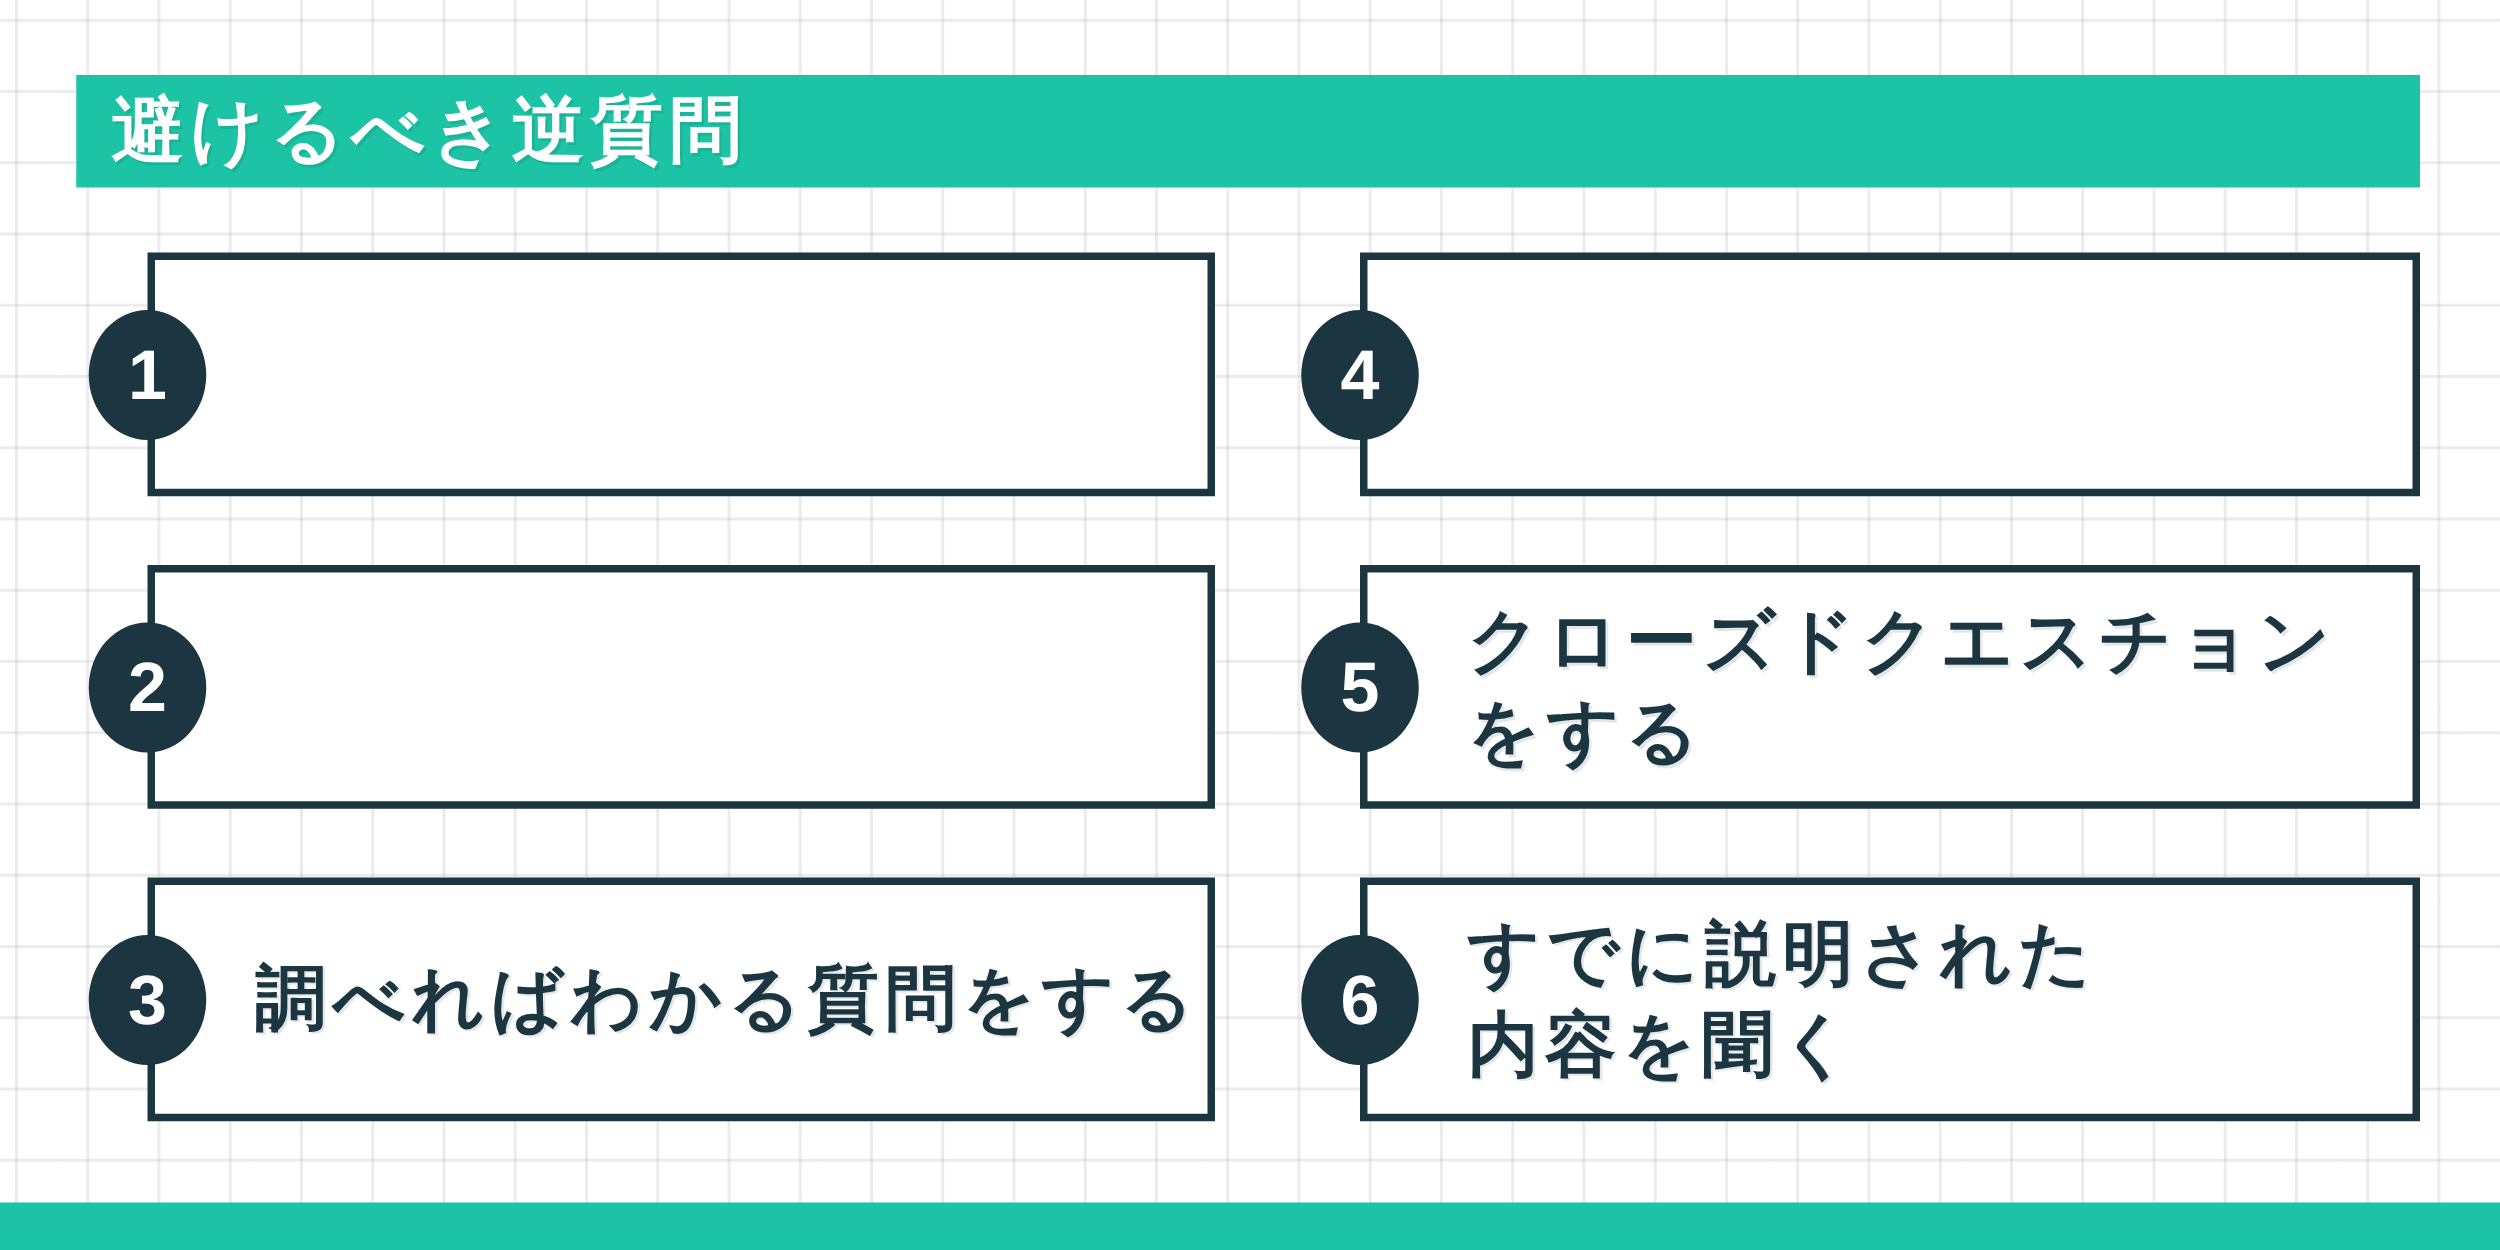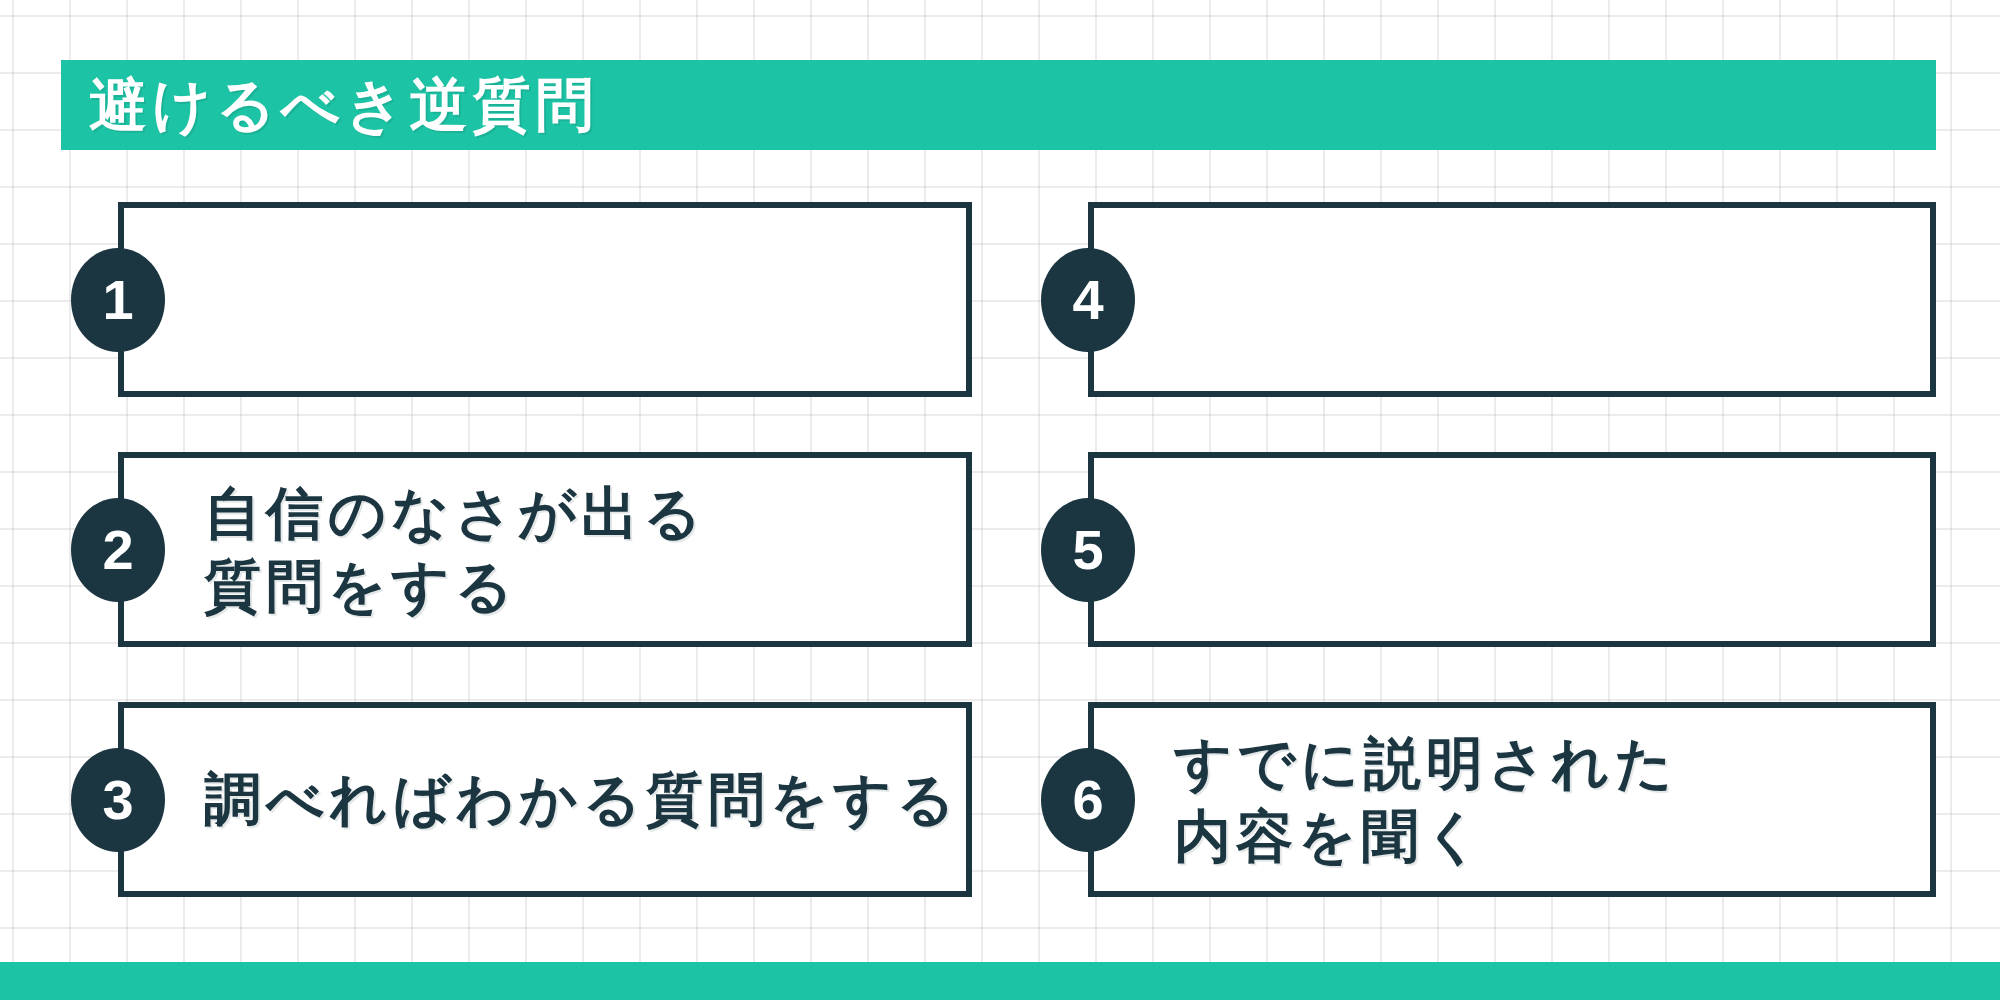--- a/index.html
+++ b/index.html
@@ -93,35 +93,35 @@
   <div class="header-bar">
     <h1 class="page-title">避けるべき逆質問</h1>
   </div>
 
   <div class="card col-left row-1">
     <div class="num-badge">1</div>
   </div>
 
   <div class="card col-left row-2">
     <div class="num-badge">2</div>
-    <div class="card-text">自信のなさが出る
-質問をする</div>
   </div>
 
   <div class="card col-left row-3">
     <div class="num-badge">3</div>
     <div class="card-text">調べればわかる質問をする</div>
   </div>
 
   <div class="card col-right row-1">
     <div class="num-badge">4</div>
   </div>
 
   <div class="card col-right row-2">
     <div class="num-badge">5</div>
+    <div class="card-text">クローズドクエスチョン
+をする</div>
   </div>
 
   <div class="card col-right row-3">
     <div class="num-badge">6</div>
     <div class="card-text">すでに説明された
 内容を聞く</div>
   </div>
 
   <div class="footer-bar"></div>
 

